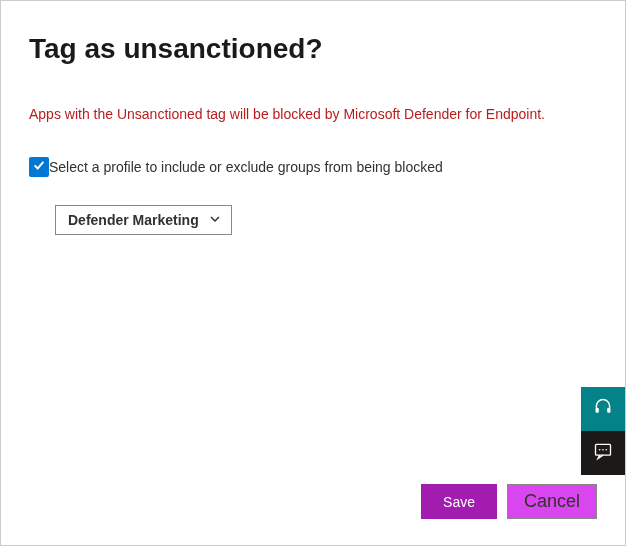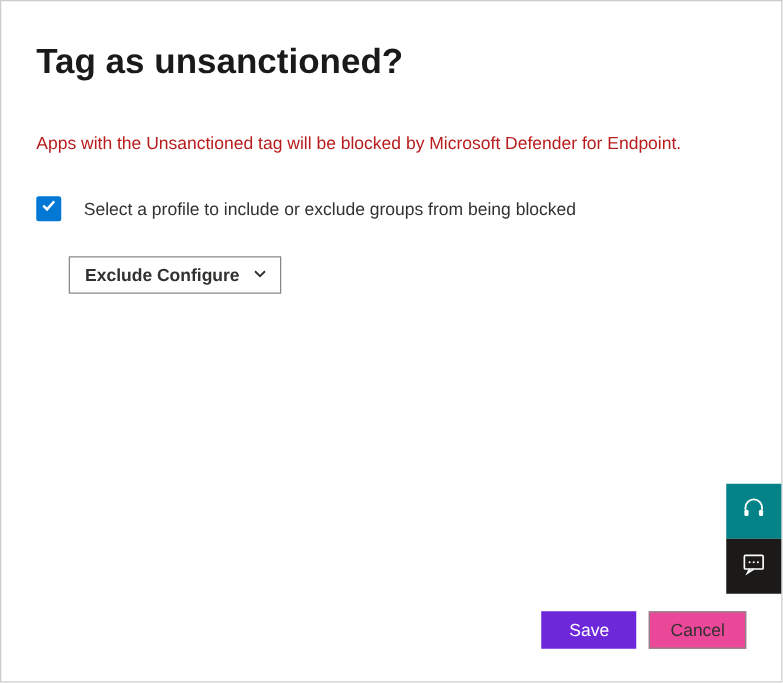--- a/index.html
+++ b/index.html
@@ -53,21 +53,21 @@
       text-decoration: none;
       font-size: 14px;
       display: inline-block;
       margin-top: 2px;
       cursor: pointer;
     }
     .checkbox-row {
       display: flex;
       align-items: center;
       margin-top: 32px;
-      gap: 18px;
+      gap: 0;
     }
     .checkbox {
       width: 20px;
       height: 20px;
       background: #0078d4;
       border-radius: 2px;
       display: flex;
       align-items: center;
       justify-content: center;
       cursor: pointer;
@@ -100,34 +100,34 @@
       height: 12px;
     }
     .footer {
       margin-top: auto;
       display: flex;
       justify-content: flex-end;
       gap: 10px;
       padding-bottom: 2px;
     }
     .btn-primary {
-      background: #6d28d9;
+      background: #a21caf;
       color: #ffffff;
       border: none;
       padding: 7px 22px;
       font-size: 14px;
       cursor: pointer;
       font-family: inherit;
     }
     .btn-default {
-      background: #ec4899;
+      background: #d946ef;
       color: #323130;
       border: 1px solid #8a8886;
       padding: 6px 16px;
-      font-size: 14px;
+      font-size: 18px;
       cursor: pointer;
       font-family: inherit;
     }
     .side-actions {
       position: absolute;
       right: 0;
       bottom: 70px;
       display: flex;
       flex-direction: column;
     }
@@ -171,21 +171,21 @@
       <span>
         <svg viewBox="0 0 16 16" fill="none" stroke="#ffffff" stroke-width="2.2">
           <polyline points="3,8.5 6.5,12 13,4.5"></polyline>
         </svg>
       </span>
     </div>
     <span class="checkbox-label">Select a profile to include or exclude groups from being blocked</span>
   </div>
 
   <div class="dropdown">
-    <span>Exclude Configure</span>
+    <span>Defender Marketing</span>
     <span>
       <svg viewBox="0 0 12 12" fill="none" stroke="currentColor" stroke-width="1.5">
         <polyline points="2,4 6,8 10,4"></polyline>
       </svg>
     </span>
   </div>
 
   <div class="footer">
     <button class="btn-primary">Save</button>
     <button class="btn-default">Cancel</button>

